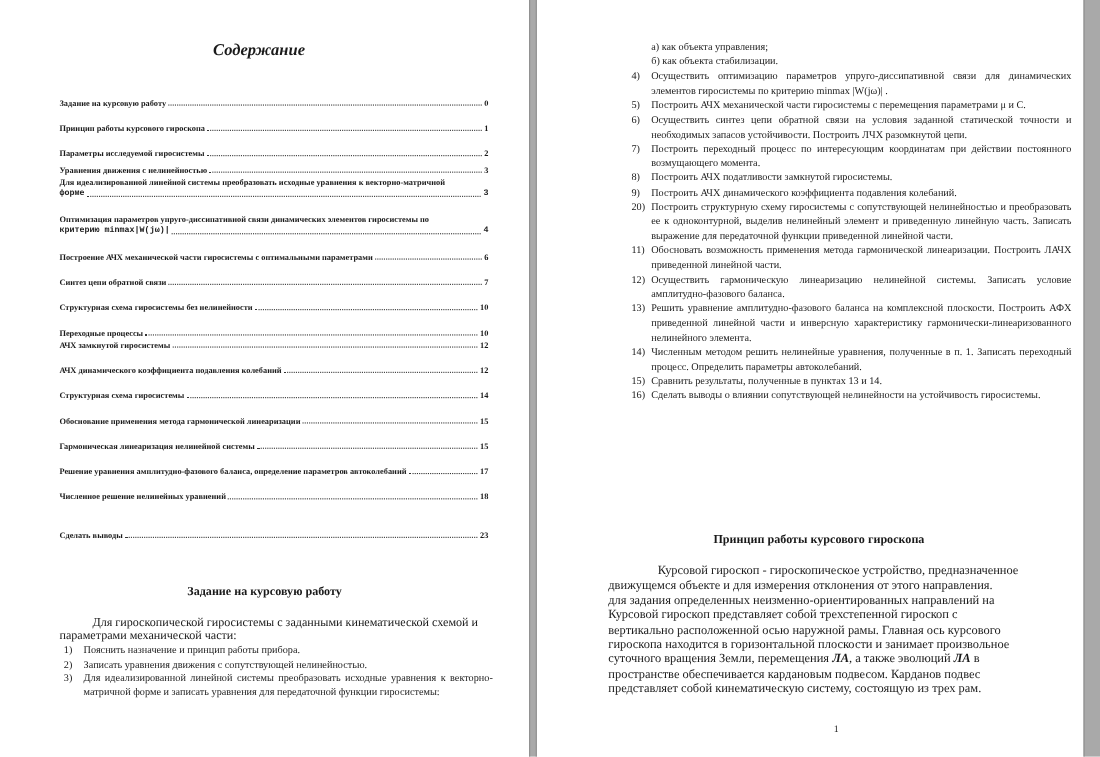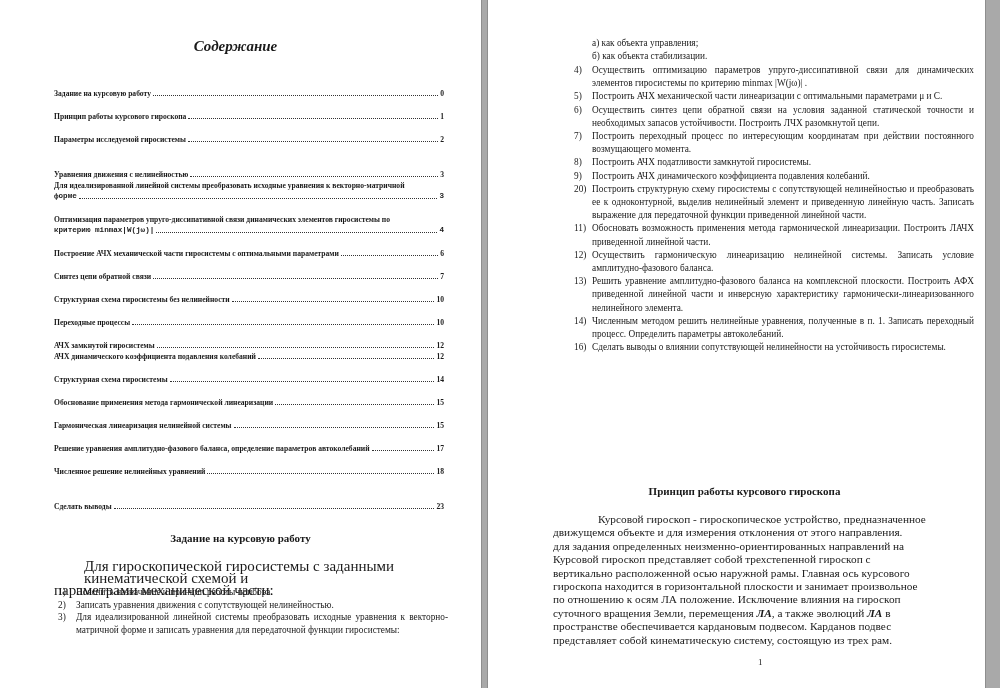--- a/index.html
+++ b/index.html
@@ -23,21 +23,21 @@
     .toc { position: absolute; left: 54px; top: 88px; width: 390px; font-size: 7.6px; font-weight: bold; }
     .toc-entry { display: flex; align-items: flex-end; line-height: 11px; }
     .toc-entry .t { white-space: nowrap; }
     .toc-entry .dots { flex: 1; border-bottom: 1px dotted #333; margin: 0 2px 3px 2px; min-width: 6px; }
     .toc-entry .p { white-space: nowrap; }
     .toc-entry.multi { display: block; }
     .toc-entry.multi .line2 { display: flex; align-items: flex-end; font-family: Liberation Mono, monospace; }
 
     
     .sec-title { position: absolute; text-align: center; font-weight: bold; font-size: 11px; }
-    .para { position: absolute; font-size: 15px; line-height: 12px; }
+    .para { position: absolute; font-size: 11px; line-height: 12px; }
     .list { position: absolute; font-size: 9.3px; line-height: 12.5px; margin: 0; padding: 0; list-style: none; }
     .list li { display: flex; text-align: justify; }
     .list li .n { flex: 0 0 18px; }
     .list li .txt { flex: 1; }
 
     .body-para { position: absolute; font-size: 11.3px; line-height: 13.4px; }
     .pgnum { position: absolute; font-size: 9px; }
   </style>
 </head>
 <body>
@@ -49,21 +49,21 @@
     <div class="toc-entry" style="margin-bottom:12px">
         <span class="t">Задание на курсовую работу</span>
         <span class="dots"></span>
         <span class="p">0</span>
       </div>
     <div class="toc-entry" style="margin-bottom:12px">
         <span class="t">Принцип работы курсового гироскопа</span>
         <span class="dots"></span>
         <span class="p">1</span>
       </div>
-    <div class="toc-entry" style="margin-bottom:24px">
+    <div class="toc-entry" style="margin-bottom:4px">
         <span class="t">Параметры исследуемой гиросистемы</span>
         <span class="dots"></span>
         <span class="p">2</span>
       </div>
     <div class="toc-entry" style="margin-bottom:0">
         <span class="t">Уравнения движения с нелинейностью</span>
         <span class="dots"></span>
         <span class="p">3</span>
       </div>
     <div class="toc-entry multi" style="margin-bottom:12px">
@@ -90,26 +90,26 @@
     <div class="toc-entry" style="margin-bottom:12px">
         <span class="t">Синтез цепи обратной связи</span>
         <span class="dots"></span>
         <span class="p">7</span>
       </div>
     <div class="toc-entry" style="margin-bottom:12px">
         <span class="t">Структурная схема гиросистемы без нелинейности</span>
         <span class="dots"></span>
         <span class="p">10</span>
       </div>
-    <div class="toc-entry" style="margin-bottom:12px">
+    <div class="toc-entry" style="margin-bottom:0">
         <span class="t">Переходные процессы</span>
         <span class="dots"></span>
         <span class="p">10</span>
       </div>
-    <div class="toc-entry" style="">
+    <div class="toc-entry" style="margin-bottom:12px">
         <span class="t">АЧХ замкнутой гиросистемы</span>
         <span class="dots"></span>
         <span class="p">12</span>
       </div>
     <div class="toc-entry" style="margin-bottom:12px">
         <span class="t">АЧХ динамического коэффициента подавления колебаний</span>
         <span class="dots"></span>
         <span class="p">12</span>
       </div>
     <div class="toc-entry" style="margin-bottom:12px">
@@ -175,21 +175,21 @@
     <div>б) как объекта стабилизации.</div>
   </div>
 
   <ul class="list" style="left:78px;top:64px;width:400px;line-height:13.2px;">
     <li>
         <span class="n">4)</span>
         <span class="txt">Осуществить оптимизацию параметров упруго-диссипативной связи для динамических элементов гиросистемы по критерию minmax |W(jω)| .</span>
       </li>
     <li>
         <span class="n">5)</span>
-        <span class="txt">Построить АЧХ механической части линеаризации с оптимальными параметрами μ и С.</span>
+        <span class="txt">Построить АЧХ механической части гиросистемы с перемещения параметрами μ и С.</span>
       </li>
     <li>
         <span class="n">6)</span>
         <span class="txt">Осуществить синтез цепи обратной связи на условия заданной статической точности и необходимых запасов устойчивости. Построить ЛЧХ разомкнутой цепи.</span>
       </li>
     <li>
         <span class="n">7)</span>
         <span class="txt">Построить переходный процесс по интересующим координатам при действии постоянного возмущающего момента.</span>
       </li>
     <li>
@@ -212,37 +212,40 @@
         <span class="n">12)</span>
         <span class="txt">Осуществить гармоническую линеаризацию нелинейной системы. Записать условие амплитудно-фазового баланса.</span>
       </li>
     <li>
         <span class="n">13)</span>
         <span class="txt">Решить уравнение амплитудно-фазового баланса на комплексной плоскости. Построить АФХ приведенной линейной части и инверсную характеристику гармонически-линеаризованного нелинейного элемента.</span>
       </li>
     <li>
         <span class="n">14)</span>
         <span class="txt">Численным методом решить нелинейные уравнения, полученные в п. 1. Записать переходный процесс. Определить параметры автоколебаний.</span>
+      </li>
+    <li>
+        <span class="n">15)</span>
+        <span class="txt">Сравнить результаты, полученные в пунктах 13 и 14.</span>
       </li>
     <li>
         <span class="n">16)</span>
         <span class="txt">Сделать выводы о влиянии сопутствующей нелинейности на устойчивость гиросистемы.</span>
       </li>
   </ul>
 
   <div class="sec-title" style="left:0;width:497px;top:485px;">Принцип работы курсового гироскопа</div>
 
   <div class="body-para" style="left:57px;top:513px;width:420px;">
     <div style="padding-left:45px">Курсовой гироскоп - гироскопическое устройство, предназначенное</div>
     <div>движущемся объекте и для измерения отклонения от этого направления.</div>
     <div>для задания определенных неизменно-ориентированных направлений на</div>
     <div>Курсовой гироскоп представляет собой трехстепенной гироскоп с</div>
     <div>вертикально расположенной осью наружной рамы. Главная ось курсового</div>
     <div>гироскопа находится в горизонтальной плоскости и занимает произвольное</div>
-    <div>по отношению к осям ЛА положение. Исключение влияния на гироскоп</div>
     <div><span>суточного вращения Земли, перемещения </span><b><i>ЛА</i></b><span>, а также эволюций </span><b><i>ЛА</i></b><span> в</span></div>
     <div>пространстве обеспечивается кардановым подвесом. Карданов подвес</div>
     <div>представляет собой кинематическую систему, состоящую из трех рам.</div>
   </div>
 
   <div class="pgnum" style="left:262px;top:657px;">1</div>
 </div>
 
 <div class="right-gutter"></div>
 

